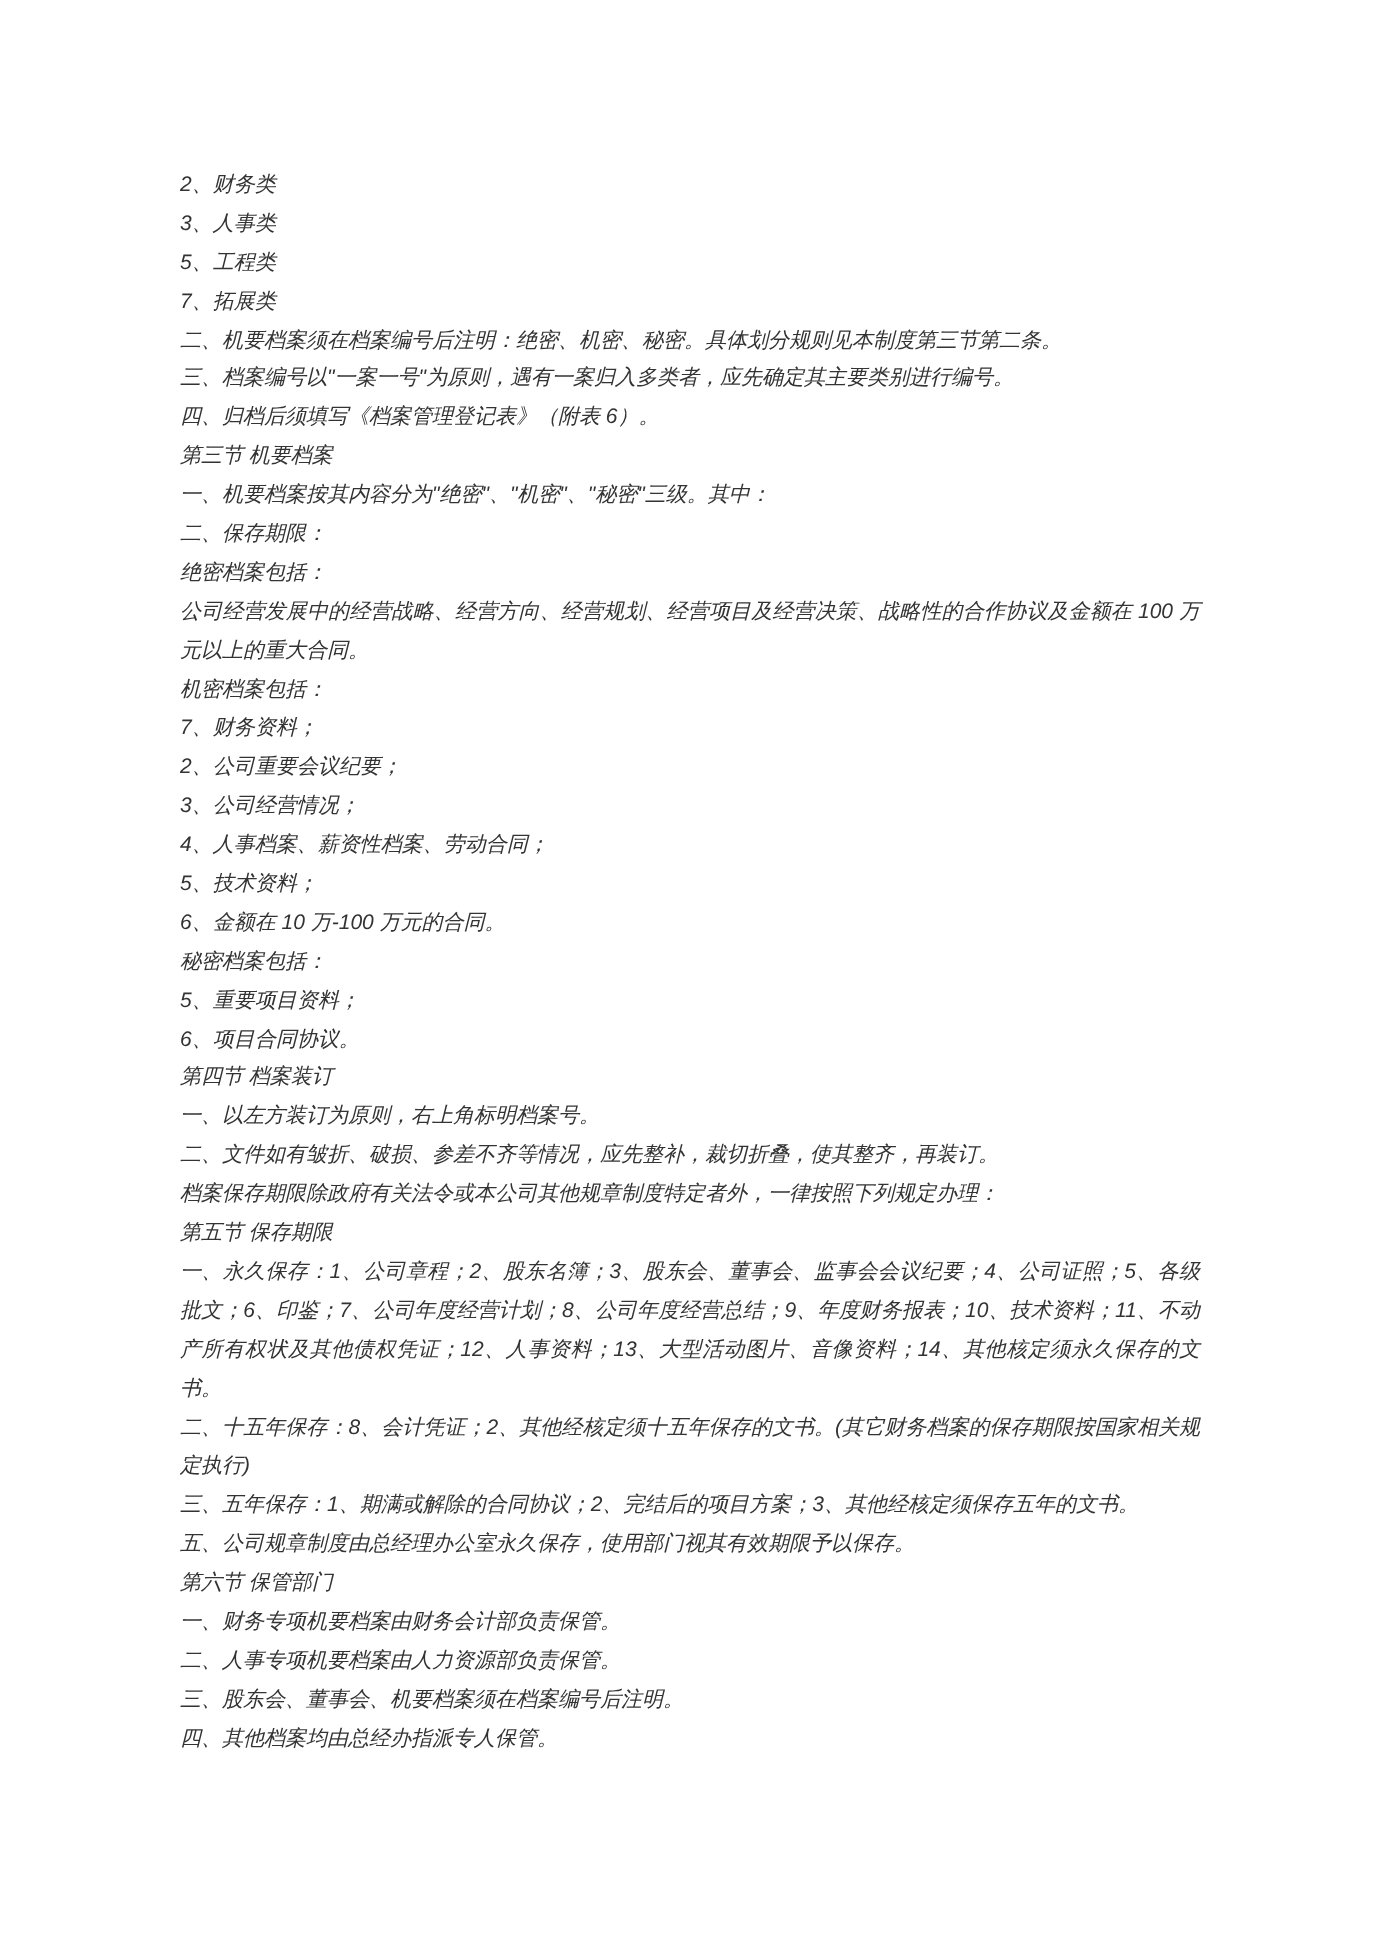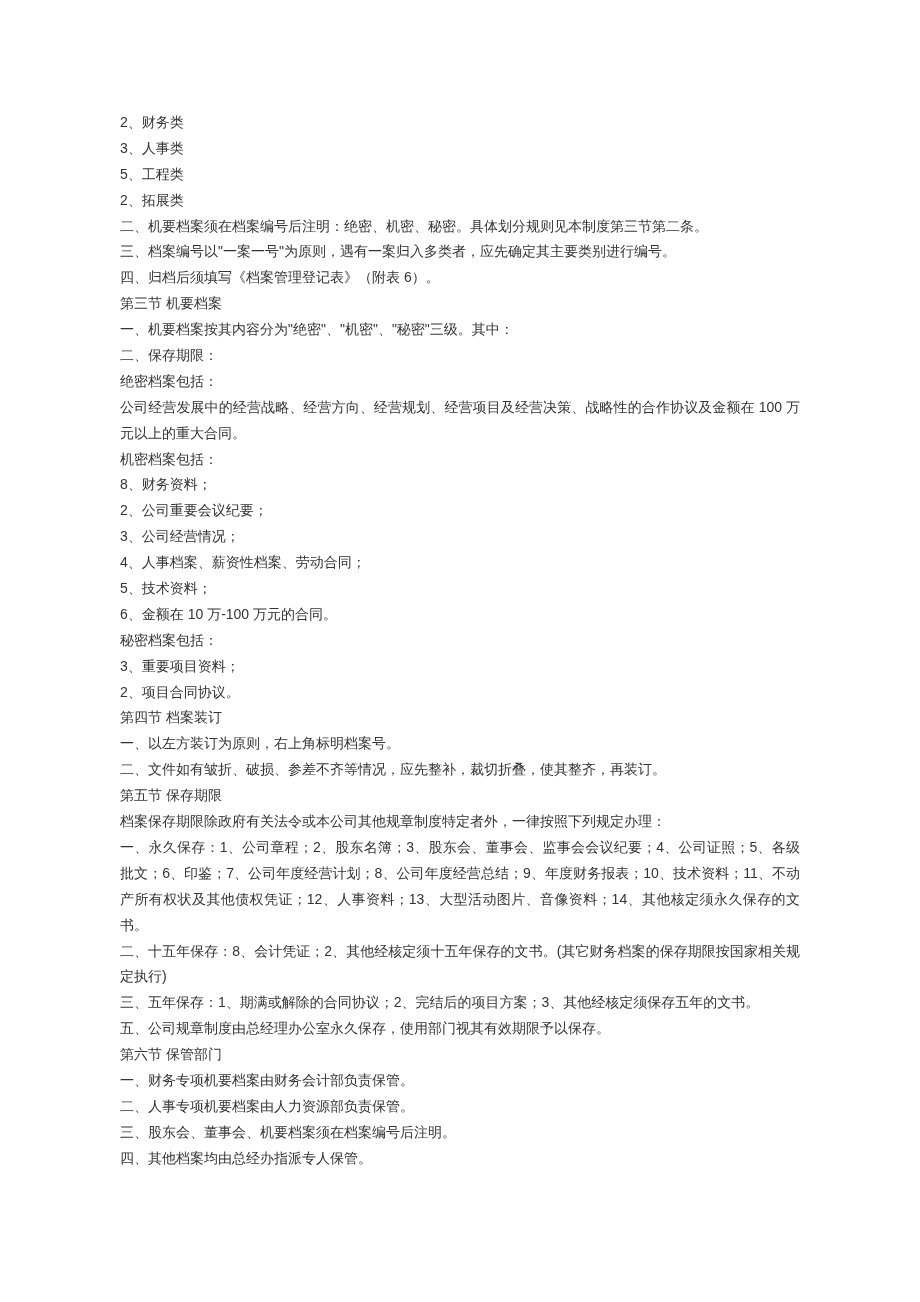--- a/index.html
+++ b/index.html
@@ -1,15 +1,15 @@
 <!DOCTYPE html>
 <html><head>
   <meta charset="utf-8">
   <style>
-    * { margin: 0; padding: 0; box-sizing: border-box; }
+    * { margin: 0; padding: 0; box-sizing: border-box; font-style: italic; }
     body {
       width: 920px;
       min-height: 1302px;
       background: #ffffff;
       font-family: "Microsoft YaHei", "SimSun", sans-serif;
       font-size: 14px;
       color: #333333;
       padding: 110px 120px 60px 120px;
       line-height: 1.85;
     }
@@ -18,44 +18,44 @@
       word-break: break-all;
     }
   </style>
 </head>
 <body>
 
 <div>
   <div class="para">2、财务类</div>
   <div class="para">3、人事类</div>
   <div class="para">5、工程类</div>
-  <div class="para">2、拓展类</div>
+  <div class="para">7、拓展类</div>
   <div class="para">二、机要档案须在档案编号后注明：绝密、机密、秘密。具体划分规则见本制度第三节第二条。</div>
   <div class="para">三、档案编号以"一案一号"为原则，遇有一案归入多类者，应先确定其主要类别进行编号。</div>
   <div class="para">四、归档后须填写《档案管理登记表》（附表 6）。</div>
   <div class="para">第三节 机要档案</div>
   <div class="para">一、机要档案按其内容分为"绝密"、"机密"、"秘密"三级。其中：</div>
   <div class="para">二、保存期限：</div>
   <div class="para">绝密档案包括：</div>
   <div class="para">公司经营发展中的经营战略、经营方向、经营规划、经营项目及经营决策、战略性的合作协议及金额在 100 万元以上的重大合同。</div>
   <div class="para">机密档案包括：</div>
-  <div class="para">8、财务资料；</div>
+  <div class="para">7、财务资料；</div>
   <div class="para">2、公司重要会议纪要；</div>
   <div class="para">3、公司经营情况；</div>
   <div class="para">4、人事档案、薪资性档案、劳动合同；</div>
   <div class="para">5、技术资料；</div>
   <div class="para">6、金额在 10 万-100 万元的合同。</div>
   <div class="para">秘密档案包括：</div>
-  <div class="para">3、重要项目资料；</div>
-  <div class="para">2、项目合同协议。</div>
+  <div class="para">5、重要项目资料；</div>
+  <div class="para">6、项目合同协议。</div>
   <div class="para">第四节 档案装订</div>
   <div class="para">一、以左方装订为原则，右上角标明档案号。</div>
   <div class="para">二、文件如有皱折、破损、参差不齐等情况，应先整补，裁切折叠，使其整齐，再装订。</div>
+  <div class="para">档案保存期限除政府有关法令或本公司其他规章制度特定者外，一律按照下列规定办理：</div>
   <div class="para">第五节 保存期限</div>
-  <div class="para">档案保存期限除政府有关法令或本公司其他规章制度特定者外，一律按照下列规定办理：</div>
   <div class="para">一、永久保存：1、公司章程；2、股东名簿；3、股东会、董事会、监事会会议纪要；4、公司证照；5、各级批文；6、印鉴；7、公司年度经营计划；8、公司年度经营总结；9、年度财务报表；10、技术资料；11、不动产所有权状及其他债权凭证；12、人事资料；13、大型活动图片、音像资料；14、其他核定须永久保存的文书。</div>
   <div class="para">二、十五年保存：8、会计凭证；2、其他经核定须十五年保存的文书。(其它财务档案的保存期限按国家相关规定执行)</div>
   <div class="para">三、五年保存：1、期满或解除的合同协议；2、完结后的项目方案；3、其他经核定须保存五年的文书。</div>
   <div class="para">五、公司规章制度由总经理办公室永久保存，使用部门视其有效期限予以保存。</div>
   <div class="para">第六节 保管部门</div>
   <div class="para">一、财务专项机要档案由财务会计部负责保管。</div>
   <div class="para">二、人事专项机要档案由人力资源部负责保管。</div>
   <div class="para">三、股东会、董事会、机要档案须在档案编号后注明。</div>
   <div class="para">四、其他档案均由总经办指派专人保管。</div>
 </div>

